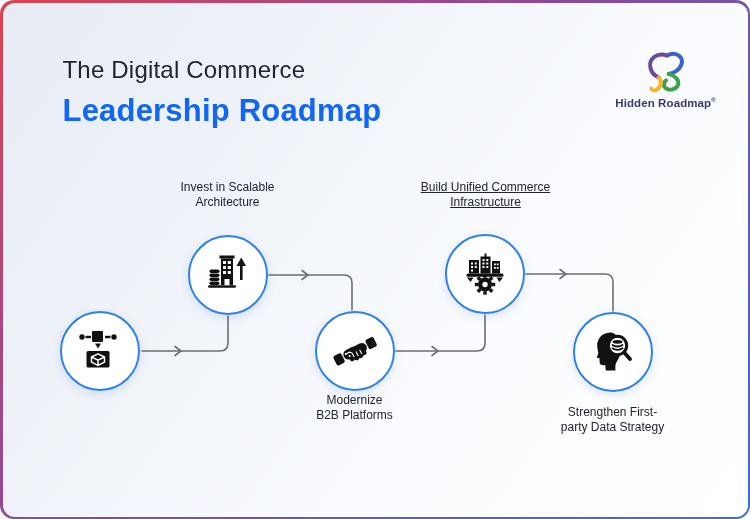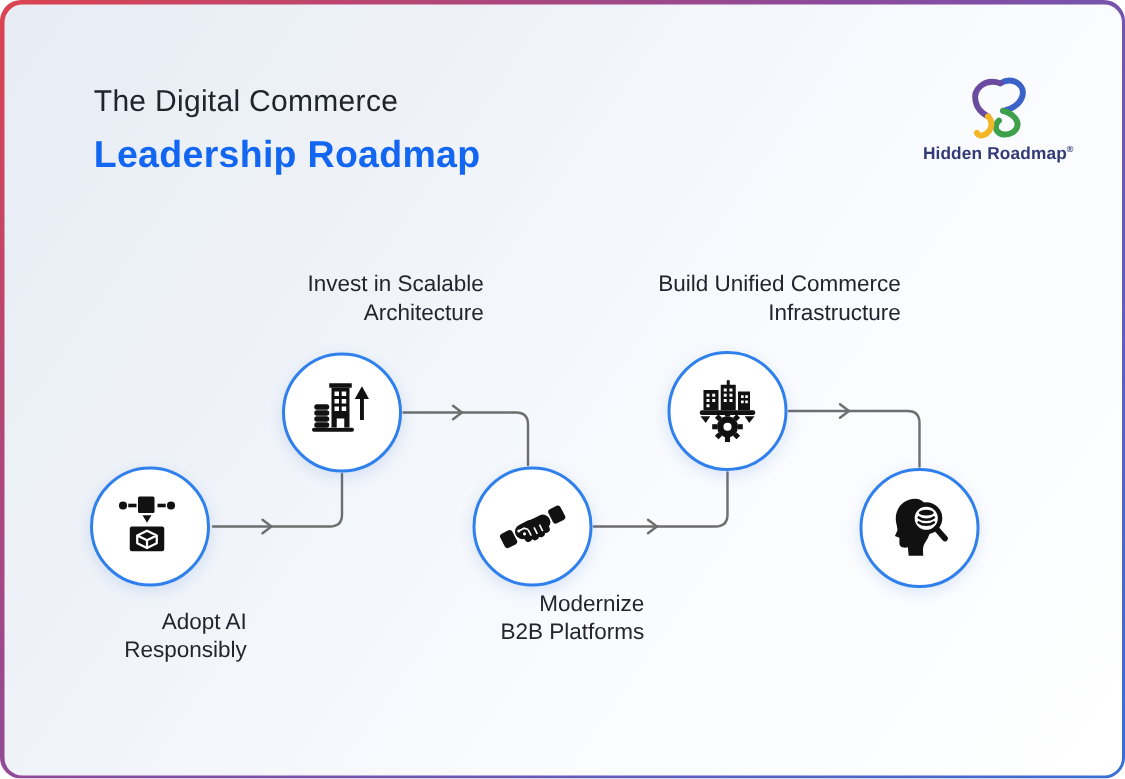--- a/index.html
+++ b/index.html
@@ -3,31 +3,31 @@
 <meta charset="utf-8">
 <style>
   html,body{margin:0;padding:0;background:#ffffff;}
   body{width:750px;height:519px;position:relative;font-family:"Liberation Sans","DejaVu Sans",sans-serif;}
   .card-border{position:absolute;left:0;top:0;width:750px;height:519px;border-radius:14px;
     background:linear-gradient(135deg,#dc4350 0%,#8a4a9d 45%,#3a6fd8 100%);
     padding:2.5px;box-sizing:border-box;}
   .card{width:100%;height:100%;border-radius:12px;position:relative;overflow:hidden;
     background:linear-gradient(125deg,#e7ecf5 0%,#eef2f8 28%,#f9fbfe 62%,#ffffff 100%);}
   .title-block{position:absolute;left:60px;top:53px;}
-  .title1{font-size:20px;color:#20242c;font-weight:500;letter-spacing:.2px;line-height:1.2;}
-  .title2{font-size:25px;color:#1266f1;font-weight:700;letter-spacing:.2px;line-height:1.2;margin-top:8px;}
+  .title1{font-size:24px;color:#20242c;font-weight:500;letter-spacing:.2px;line-height:1.2;}
+  .title2{font-size:31px;color:#1266f1;font-weight:700;letter-spacing:.2px;line-height:1.2;margin-top:8px;}
   .logo{position:absolute;left:612px;top:47px;width:102px;text-align:center;}
   .logo-mark{display:block;margin:0 auto;}
   .logo-text{font-size:11.5px;font-weight:700;color:#333a75;margin-top:1px;letter-spacing:.1px;}
   .logo-text sup{font-size:6px;}
   .node{position:absolute;width:76px;height:76px;border-radius:50%;background:#ffffff;
     border:2px solid #2f80ed;box-shadow:0 3px 10px rgba(47,109,215,.16);
     display:flex;align-items:center;justify-content:center;}
-  .step-label{position:absolute;font-size:15px;font-weight:500;color:#23242e;line-height:1.28;
-    text-align:right;white-space:pre-line;}
+  .step-label{position:absolute;font-size:12px;font-weight:500;color:#23242e;line-height:1.28;
+    text-align:center;white-space:pre-line;}
   .connector-layer{position:absolute;left:0;top:0;width:750px;height:519px;pointer-events:none;}
 </style>
 </head>
 <body>
 
 <div class="card-border">
   <div class="card">
 
     <div class="title-block">
       <div class="title1">The Digital Commerce</div>
@@ -179,23 +179,23 @@
         <circle cx="27.5" cy="16.5" r="9.2" fill="#fff" stroke="#111" stroke-width="3"></circle>
         <line x1="34.2" y1="23.4" x2="40" y2="30" stroke="#111" stroke-width="3.8" stroke-linecap="round"></line>
         <ellipse cx="27.5" cy="12.8" rx="5" ry="1.9" fill="#111"></ellipse>
         <g fill="none" stroke="#111" stroke-width="1.8" stroke-linecap="round">
           <path d="M22.5,16 C25,18 30,18 32.5,16"></path>
           <path d="M22.5,19.3 C25,21.3 30,21.3 32.5,19.3"></path>
         </g>
       </svg>
     </div>
 
-    <div class="step-label" style="left:32px;top:402px;width:130px;">Adopt AI
-Responsibly</div>
     <div class="step-label" style="left:130px;top:177px;width:190px;">Invest in Scalable
 Architecture</div>
     <div class="step-label" style="left:277px;top:390px;width:150px;">Modernize
 B2B Platforms</div>
-    <div class="step-label" style="left:368px;top:177px;width:230px;">Build Unified Commerce
+    <div class="step-label" style="left:368px;top:177px;width:230px;text-decoration:underline;">Build Unified Commerce
 Infrastructure</div>
+    <div class="step-label" style="left:515px;top:402px;width:190px;">Strengthen First-
+party Data Strategy</div>
 
   </div>
 </div>
 
 </body></html>

